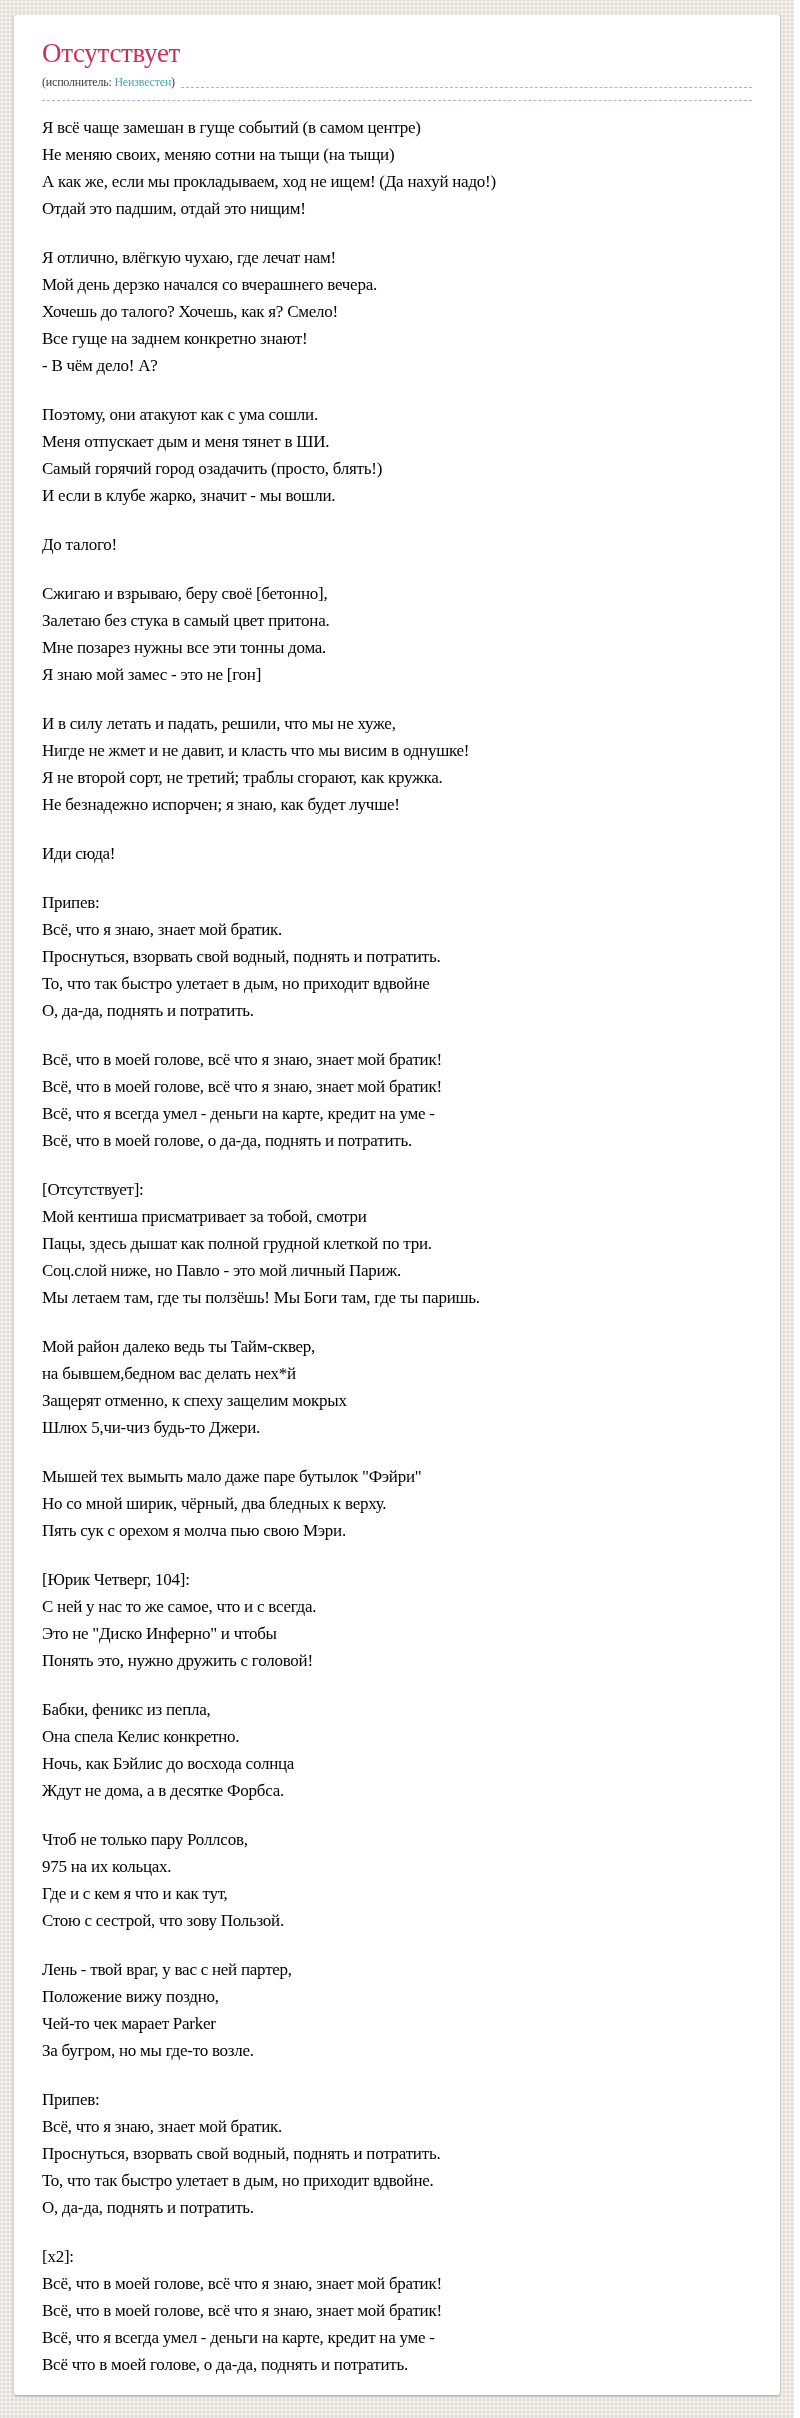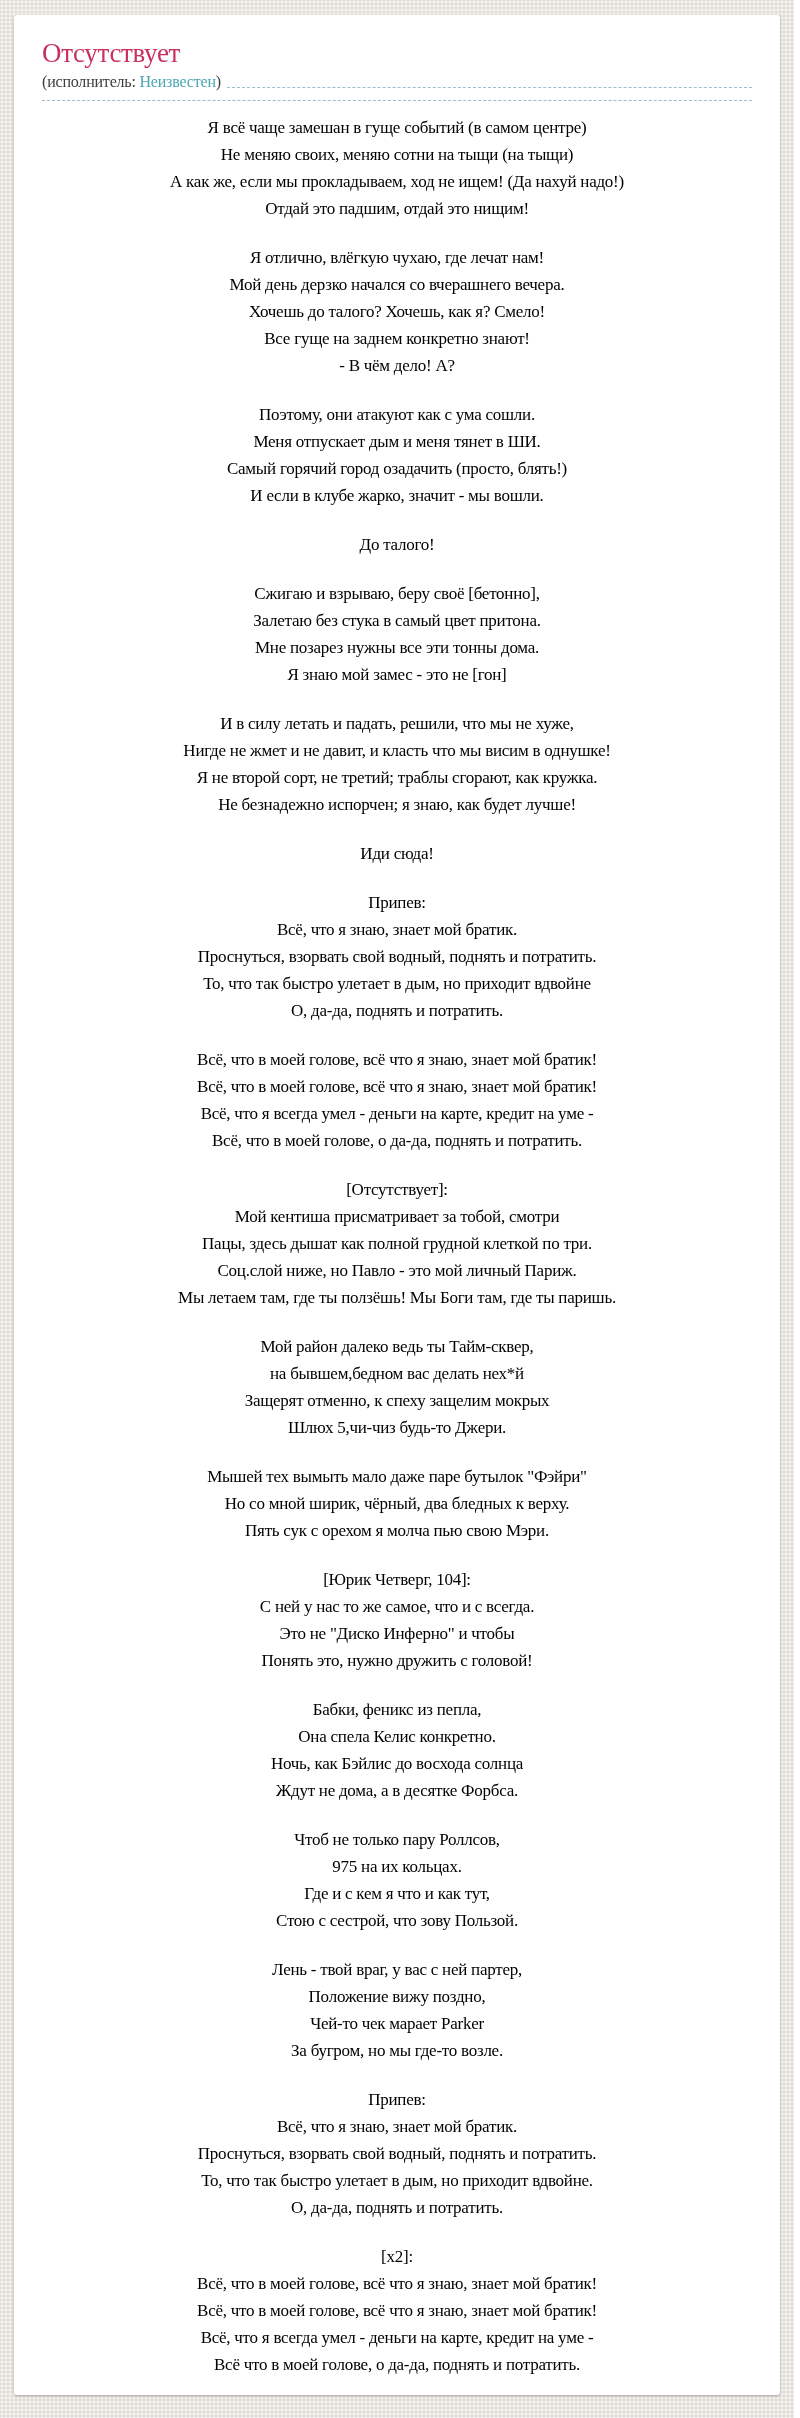--- a/index.html
+++ b/index.html
@@ -34,21 +34,21 @@
     font-size: 27px;
     font-weight: normal;
     letter-spacing: -0.3px;
     line-height: 32px;
     margin-bottom: 2px;
   }
 
   .subtitle {
     display: flex;
     align-items: flex-start;
-    font-size: 16px;
+    font-size: 12px;
     color: #3d3d3d;
     line-height: 22px;
     letter-spacing: -0.2px;
   }
   .subtitle .pre { white-space: pre; }
   .artist-link {
     color: #4aa6b2;
     text-decoration: none;
     white-space: pre;
   }
@@ -65,21 +65,21 @@
     margin-top: 7px;
   }
 
   .lyrics {
     padding-top: 13px;
     font-size: 17px;
     line-height: 27px;
     color: #000000;
     letter-spacing: -0.25px;
   }
-  .lyrics p { margin: 0 0 22px 0; text-align: center; }
+  .lyrics p { margin: 0 0 22px 0; }
   .lyrics p:last-child { margin-bottom: 0; }
 </style>
 </head>
 <body>
 
 <div class="page">
   <div class="card">
 
     <h1 class="title">Отсутствует</h1>
 

